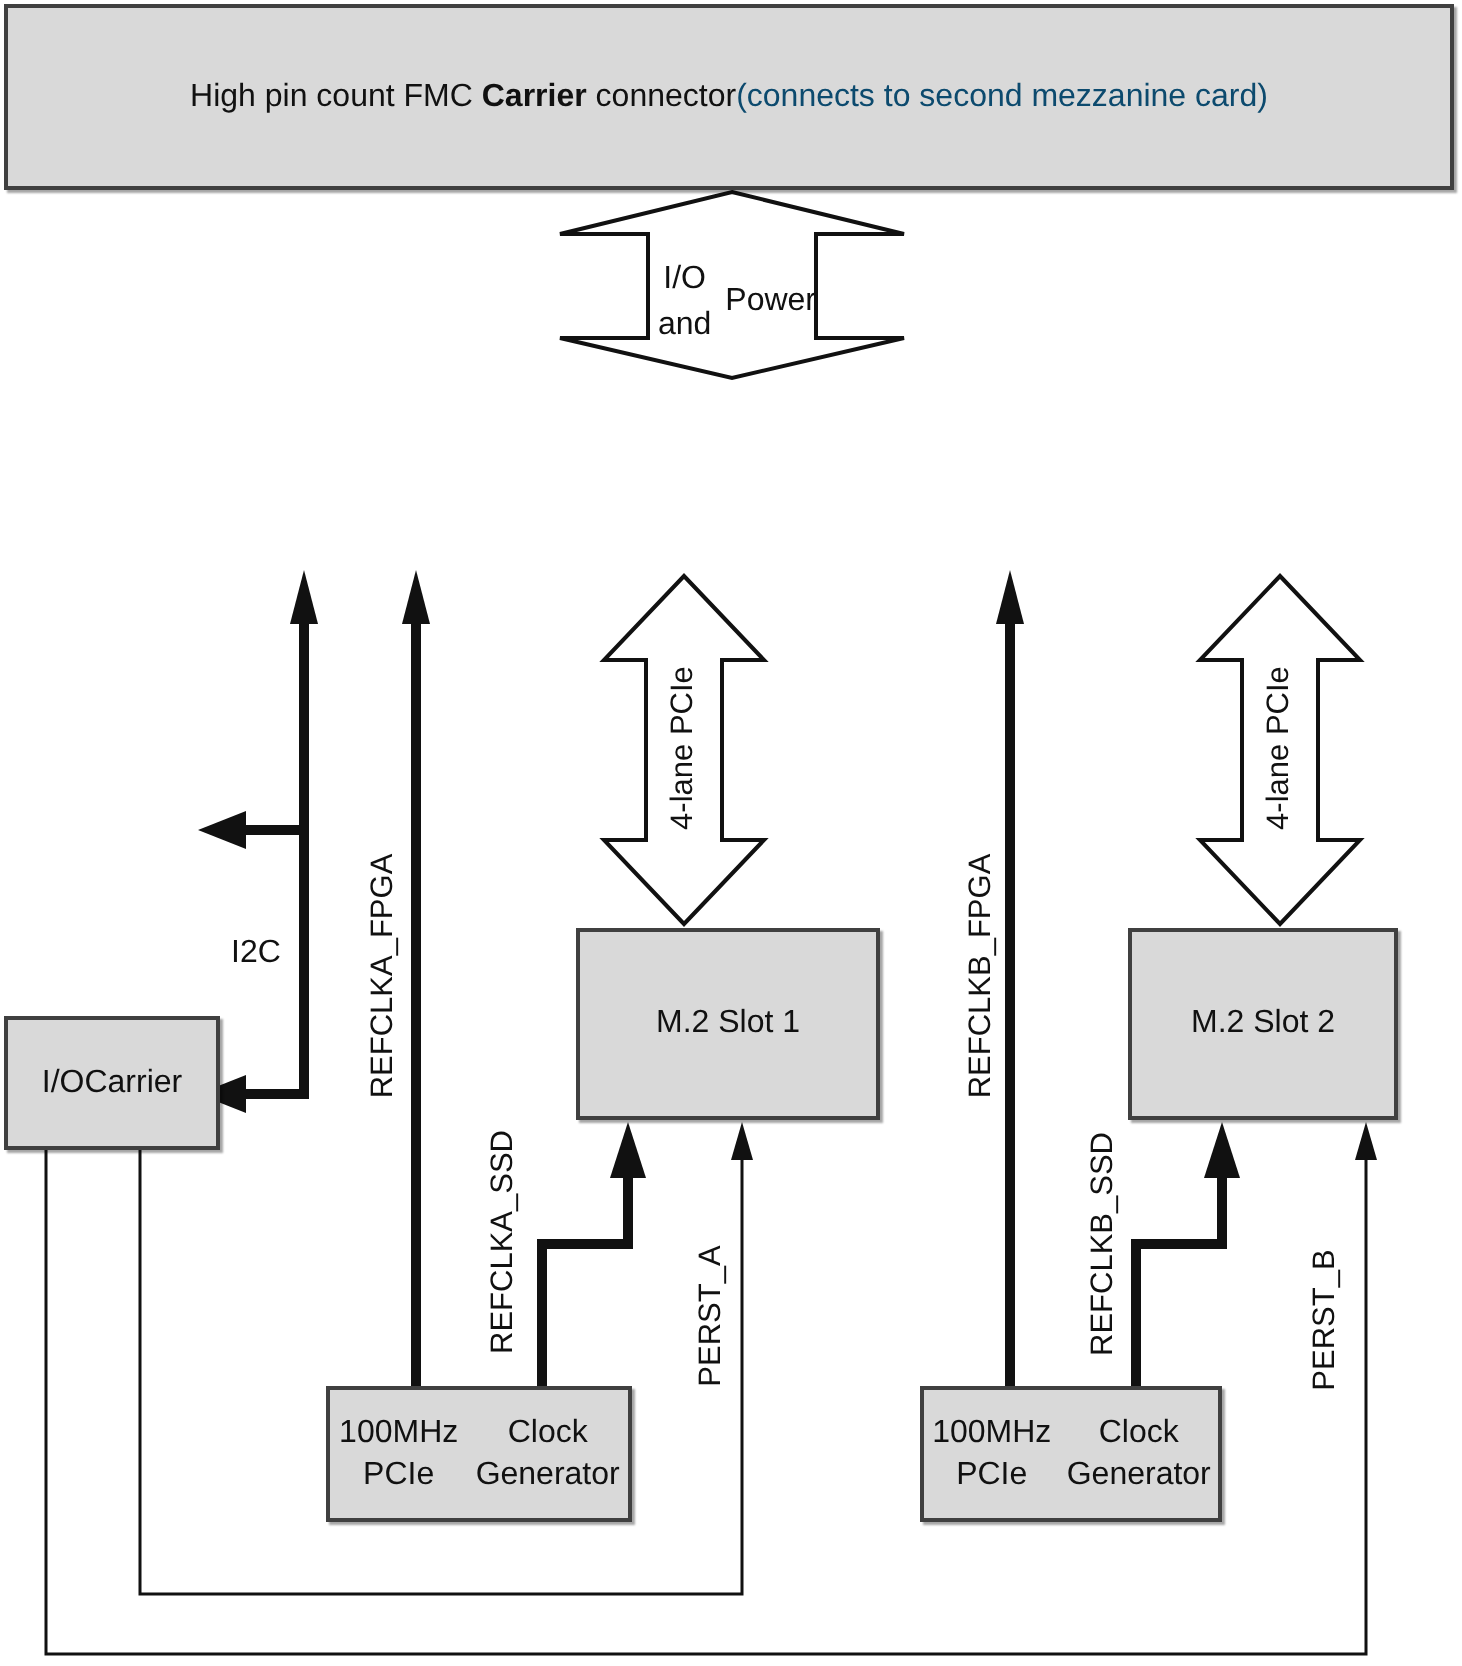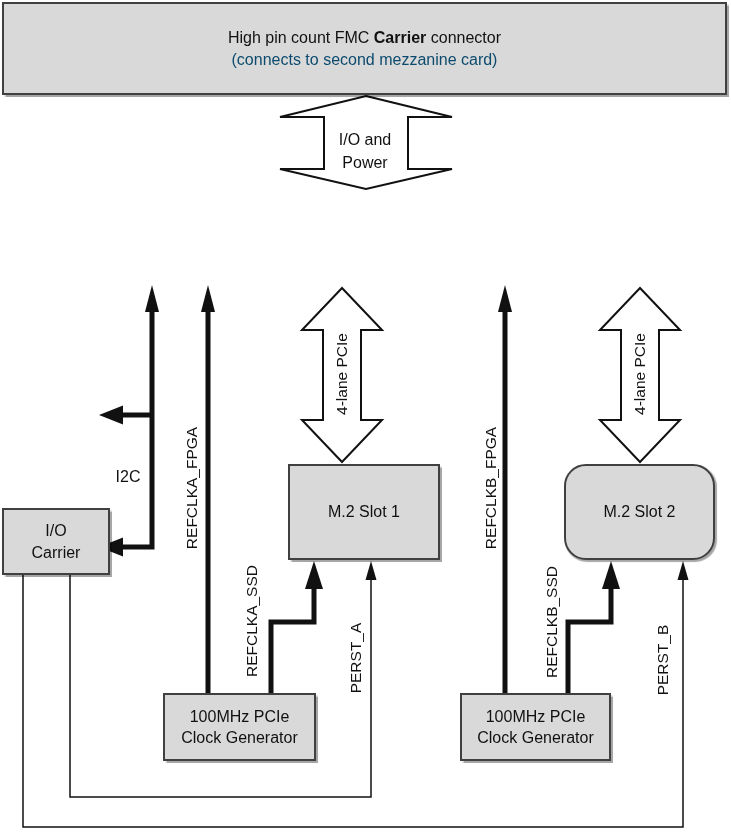--- a/index.html
+++ b/index.html
@@ -5,48 +5,48 @@
   html,body{margin:0;padding:0;background:#ffffff;}
   .canvas{
     position:relative;width:731px;height:833px;background:#ffffff;
     font-family:"Liberation Sans",sans-serif;color:#111;overflow:hidden;
   }
   .layer{position:absolute;left:0;top:0;width:731px;height:833px;}
   .box{
     position:absolute;box-sizing:border-box;
     background:#d9d9d9;border:2px solid #404040;
     box-shadow:1.5px 1.5px 1px rgba(0,0,0,0.35);
-    display:flex;flex-direction:column;align-items:center;justify-content:center;
+    display:flex;flex-direction:row;align-items:center;justify-content:center;
     text-align:center;font-size:16px;line-height:1.32;color:#111;
   }
   .box .subtitle{color:#0c4a6e;}
   .b-carrier{left:2px;top:2px;width:725px;height:93px;}
   .b-mezz{left:2px;top:190px;width:725px;height:94px;}
   .b-eeprom{left:2px;top:382px;width:96px;height:68px;}
   .b-ioexp{left:2px;top:508px;width:108px;height:67px;}
   .b-m2s1{left:268px;top:464px;width:152px;height:96px;margin-left:20px;}
-  .b-m2s2{left:564px;top:464px;width:151px;height:96px;border-radius:22px;}
+  .b-m2s2{left:564px;top:464px;width:135px;height:96px;}
   .b-cg1{left:163px;top:693px;width:153px;height:68px;}
   .b-cg2{left:460px;top:693px;width:151px;height:68px;}
   .lbl{
     position:absolute;display:flex;align-items:center;justify-content:center;
     font-size:15.5px;white-space:nowrap;color:#111;
   }
   .rot{transform:rotate(-90deg);}
   .l-refclka-fpga{left:117px;top:477px;width:150px;height:22px;}
   .l-refclkb-fpga{left:416px;top:477px;width:150px;height:22px;}
   .l-refclka-ssd{left:187px;top:610px;width:130px;height:22px;}
   .l-refclkb-ssd{left:487px;top:611px;width:130px;height:22px;}
   .l-persta{left:311px;top:647px;width:90px;height:22px;}
   .l-perstb{left:618px;top:649px;width:90px;height:22px;}
   .l-pcie-left{left:287px;top:363px;width:110px;height:22px;}
   .l-pcie-right{left:585px;top:363px;width:110px;height:22px;}
   .l-i2c{left:106px;top:465px;width:44px;height:24px;font-size:16px;}
   .l-iopower{
-    left:322px;top:118px;width:86px;height:66px;flex-direction:column;
+    left:322px;top:118px;width:86px;height:66px;flex-direction:row;
     font-size:16px;line-height:1.45;white-space:normal;text-align:center;
   }
   svg{display:block;}
 </style>
 </head>
 <body>
 
 <div class="canvas">
 
   <svg class="layer" width="731" height="833" viewBox="0 0 731 833">

